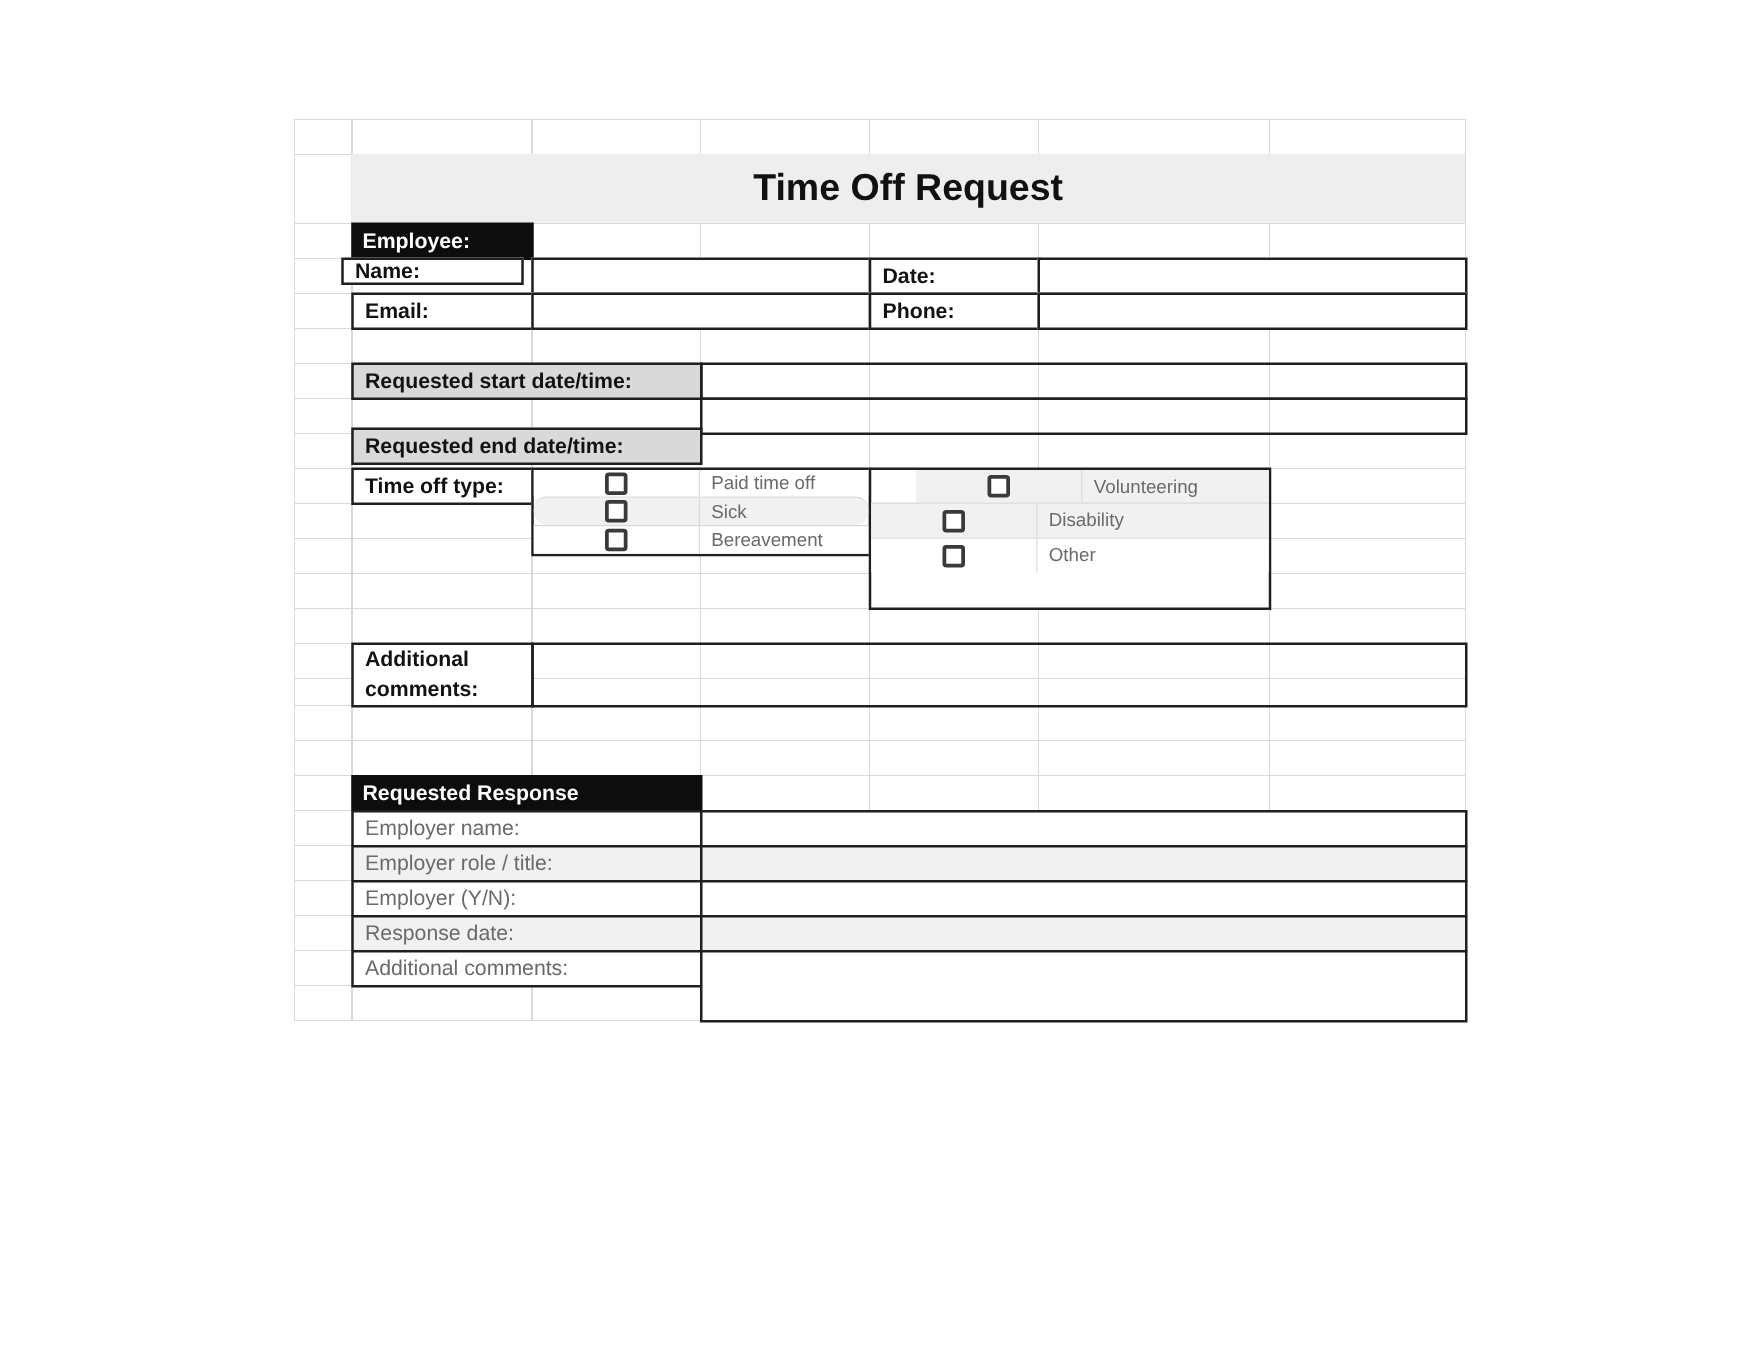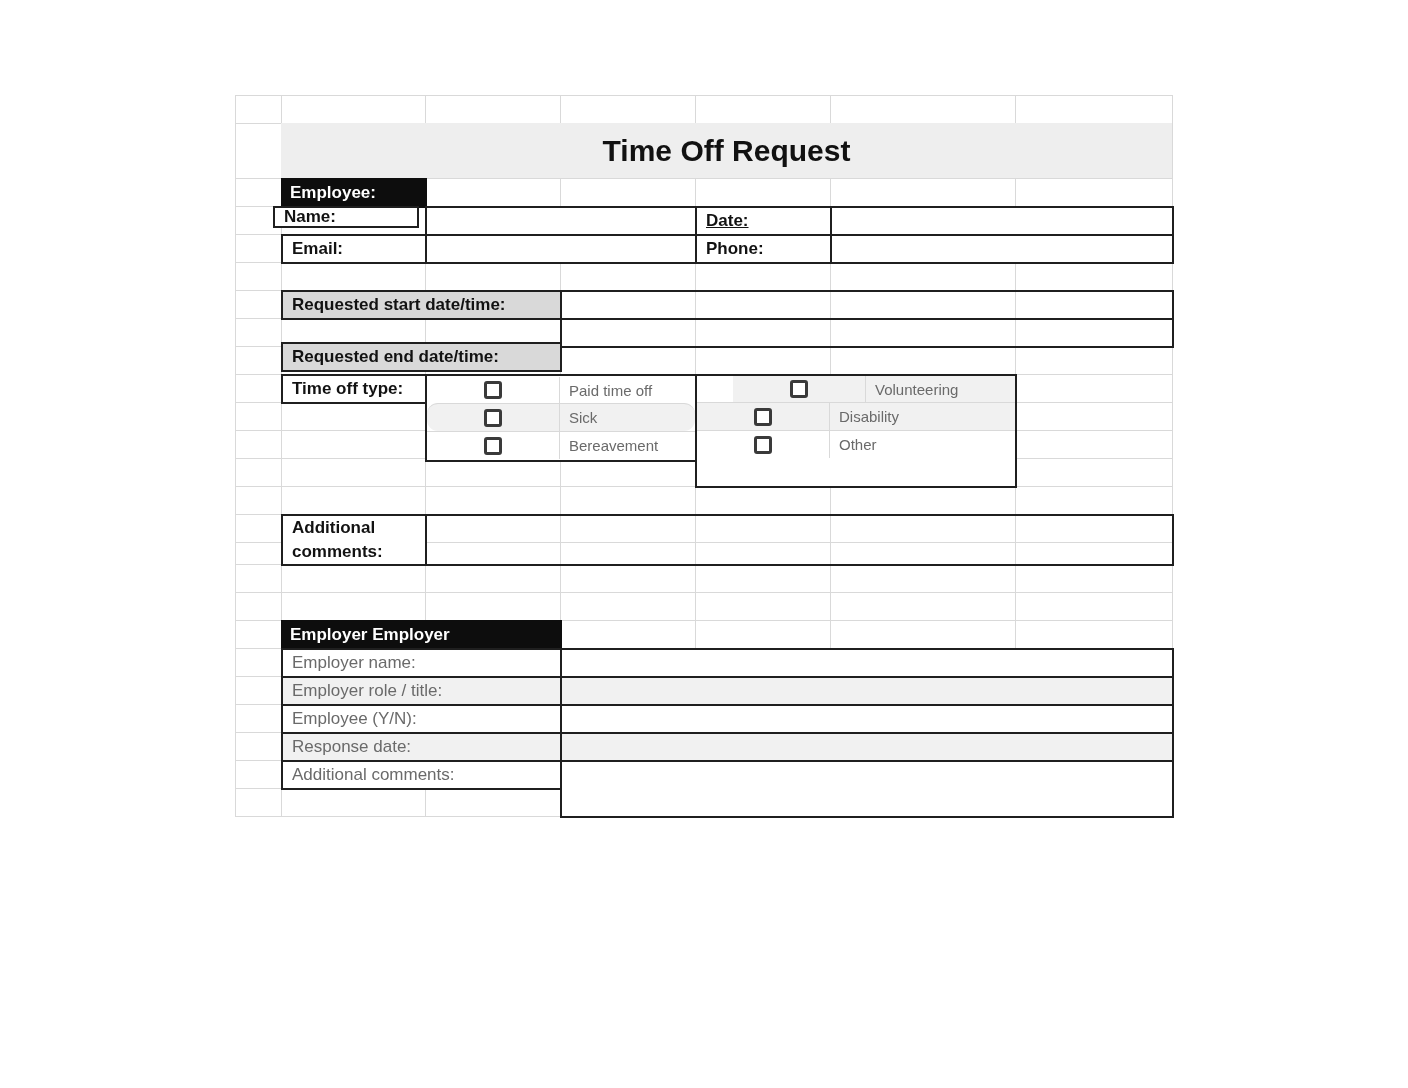--- a/index.html
+++ b/index.html
@@ -64,36 +64,36 @@
         <path d="M0 0.5H937 M0 28.5H937 M0 83.5H937 M0 111.5H937 M0 139.5H937 M0 167.5H937 M0 195.5H937 M0 223.5H937 M0 251.5H937 M0 279.5H937 M0 307.5H937 M0 335.5H937 M0 363.5H937 M0 391.5H937 M0 419.5H937 M0 447.5H937 M0 469.5H937 M0 497.5H937 M0 525.5H937 M0 553.5H937 M0 581.5H937 M0 609.5H937 M0 637.5H937 M0 665.5H937 M0 693.5H937 M0 721.5H937 M0.5 0V721 M46.5 0V721 M190.5 0V721 M325.5 0V721 M460.5 0V721 M595.5 0V721 M780.5 0V721 M937.5 0V721"></path>
       </g>
     </svg>
 
     <div class="title-band">Time Off Request</div>
 
     <div class="cell fill-dark" style="left:46px; top:83px; width:146px; height:30px;">Employee:</div>
 
     <div class="cell bordered lbl" style="left:38px; top:111px; width:146px; height:22px;">Name:</div>
     <div class="cell bordered" style="left:190px; top:111px; width:272px; height:30px;"></div>
-    <div class="cell bordered lbl" style="left:460px; top:111px; width:139px; height:30px;text-decoration:underline;">Date:</div>
+    <div class="cell bordered lbl" style="left:460px; top:111px; width:139px; height:30px;">Date:</div>
     <div class="cell bordered" style="left:595px; top:111px; width:344px; height:30px;"></div>
 
     <div class="cell bordered lbl" style="left:46px; top:139px; width:146px; height:30px;">Email:</div>
     <div class="cell bordered" style="left:190px; top:139px; width:272px; height:30px;"></div>
     <div class="cell bordered lbl" style="left:460px; top:139px; width:137px; height:30px;">Phone:</div>
     <div class="cell bordered" style="left:595px; top:139px; width:344px; height:30px;"></div>
 
     <div class="cell bordered fill-gray lbl" style="left:46px; top:195px; width:281px; height:30px;">Requested start date/time:</div>
     <div class="cell bordered hollow" style="left:325px; top:195px; width:614px; height:30px;"></div>
     <div class="cell bordered fill-gray lbl" style="left:46px; top:223px; width:281px; height:30px;margin-top:24px;">Requested end date/time:</div>
     <div class="cell bordered hollow" style="left:325px; top:223px; width:614px; height:30px;"></div>
 
     <div class="cell bordered lbl" style="left:46px; top:279px; width:146px; height:30px;">Time off type:</div>
 
-    <div class="cbgroup" style="left:190px; top:279px; width:272px; height:88px;justify-content:center;">
+    <div class="cbgroup" style="left:190px; top:279px; width:272px; height:71px;justify-content:center;">
       <div class="cbrow" style="height:26px;">
         <div class="cbcell">
           <span class="checkbox"></span>
         </div>
         <div class="cblabel">Paid time off</div>
       </div>
       <div class="cbrow stripe-bg" style="height:28px;border-radius:11px;">
         <div class="cbcell">
           <span class="checkbox"></span>
         </div>
@@ -124,29 +124,29 @@
         <div class="cbcell">
           <span class="checkbox"></span>
         </div>
         <div class="cblabel">Other</div>
       </div>
     </div>
 
     <div class="cell bordered lbl wrap" style="left:46px; top:419px; width:146px; height:52px;">Additional comments:</div>
     <div class="cell bordered hollow" style="left:190px; top:419px; width:749px; height:52px;"></div>
 
-    <div class="cell fill-dark" style="left:46px; top:525px; width:281px; height:30px;">Employer Employer</div>
+    <div class="cell fill-dark" style="left:46px; top:525px; width:281px; height:30px;">Requested Response</div>
 
     <div class="cell bordered muted" style="left:46px; top:553px; width:281px; height:30px;">Employer name:</div>
     <div class="cell bordered" style="left:325px; top:553px; width:614px; height:30px;"></div>
 
     <div class="cell bordered muted stripe-bg" style="left:46px; top:581px; width:281px; height:30px;">Employer role / title:</div>
     <div class="cell bordered stripe-bg" style="left:325px; top:581px; width:614px; height:30px;"></div>
 
-    <div class="cell bordered muted" style="left:46px; top:609px; width:281px; height:30px;">Employee (Y/N):</div>
+    <div class="cell bordered muted" style="left:46px; top:609px; width:281px; height:30px;">Employer (Y/N):</div>
     <div class="cell bordered" style="left:325px; top:609px; width:614px; height:30px;"></div>
 
     <div class="cell bordered muted stripe-bg" style="left:46px; top:637px; width:281px; height:30px;">Response date:</div>
     <div class="cell bordered stripe-bg" style="left:325px; top:637px; width:614px; height:30px;"></div>
 
     <div class="cell bordered muted" style="left:46px; top:665px; width:281px; height:30px;">Additional comments:</div>
     <div class="cell bordered" style="left:325px; top:665px; width:614px; height:58px;"></div>
 
   </div>
 </div>

